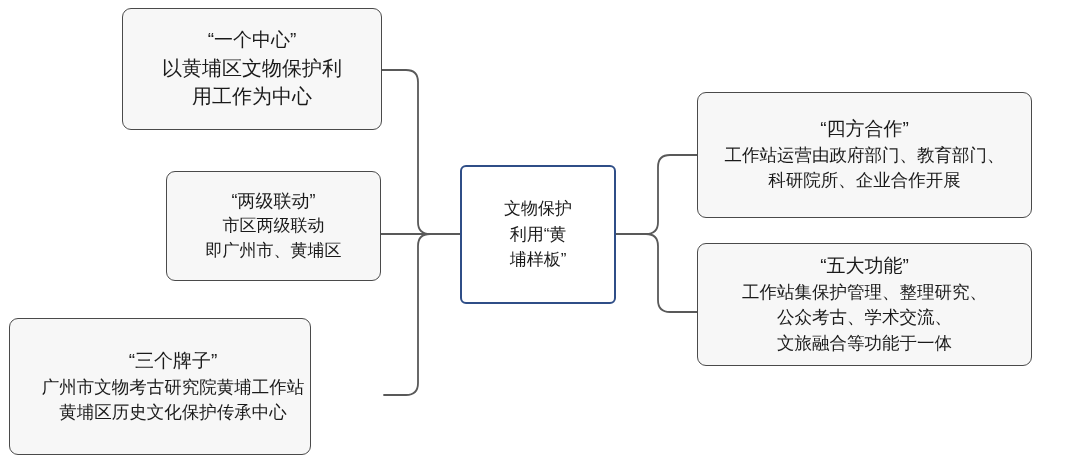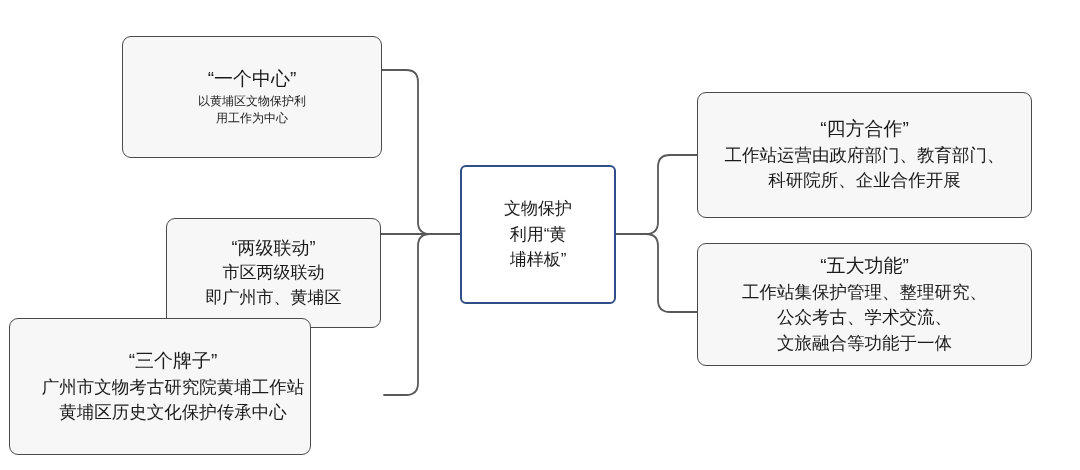--- a/index.html
+++ b/index.html
@@ -45,21 +45,21 @@
     border: 2px solid #2f4e87;
     border-radius: 6px;
     background: #ffffff;
   }
   .node-title {
     font-size: 19px;
     line-height: 1.42;
     white-space: nowrap;
   }
   .node-line {
-    font-size: 12px;
+    font-size: 20px;
     line-height: 1.44;
     white-space: nowrap;
   }
   .node.small-node .node-title { font-size: 18px; }
   .node.small-node .node-line { font-size: 17px; }
   .node.center .node-line {
     font-size: 17px;
     line-height: 1.52;
   }
   .node.wide .node-title { font-size: 19px; }
@@ -73,27 +73,27 @@
   <svg id="connectors" viewBox="0 0 1080 470" width="1080" height="470" fill="none">
 
     <path d="M 382 70 L 406 70 Q 418 70 418 82 L 418 222 Q 418 234 430 234 L 460 234" stroke="#595959" stroke-width="1.8" fill="none" stroke-linecap="round"></path>
     <path d="M 381 234 L 430 234" stroke="#595959" stroke-width="1.8" fill="none" stroke-linecap="round"></path>
     <path d="M 384 395 L 406 395 Q 418 395 418 383 L 418 246 Q 418 234 430 234" stroke="#595959" stroke-width="1.8" fill="none" stroke-linecap="round"></path>
 
     <path d="M 616 234 L 646 234 Q 658 234 658 222 L 658 167 Q 658 155 670 155 L 697 155" stroke="#595959" stroke-width="1.8" fill="none" stroke-linecap="round"></path>
     <path d="M 646 234 Q 658 234 658 246 L 658 300 Q 658 312 670 312 L 697 312" stroke="#595959" stroke-width="1.8" fill="none" stroke-linecap="round"></path>
   </svg>
 
-  <div class="node" style="left:122px; top:8px; width:260px; height:122px;margin-top:28px;">
+  <div class="node" style="left:122px; top:8px; width:260px; height:122px;">
     <div class="node-title">“一个中心”</div>
     <div class="node-line">以黄埔区文物保护利</div>
     <div class="node-line">用工作为中心</div>
   </div>
 
-  <div class="node small-node" style="left:166px; top:171px; width:215px; height:110px;margin-top:47px;">
+  <div class="node small-node" style="left:166px; top:171px; width:215px; height:110px;">
     <div class="node-title">“两级联动”</div>
     <div class="node-line">市区两级联动</div>
     <div class="node-line">即广州市、黄埔区</div>
   </div>
 
   <div class="node wide" style="left:9px; top:318px; width:302px; height:137px;padding-left:34px;">
     <div class="node-title">“三个牌子”</div>
     <div class="node-line">广州市文物考古研究院黄埔工作站</div>
     <div class="node-line">黄埔区历史文化保护传承中心</div>
   </div>

